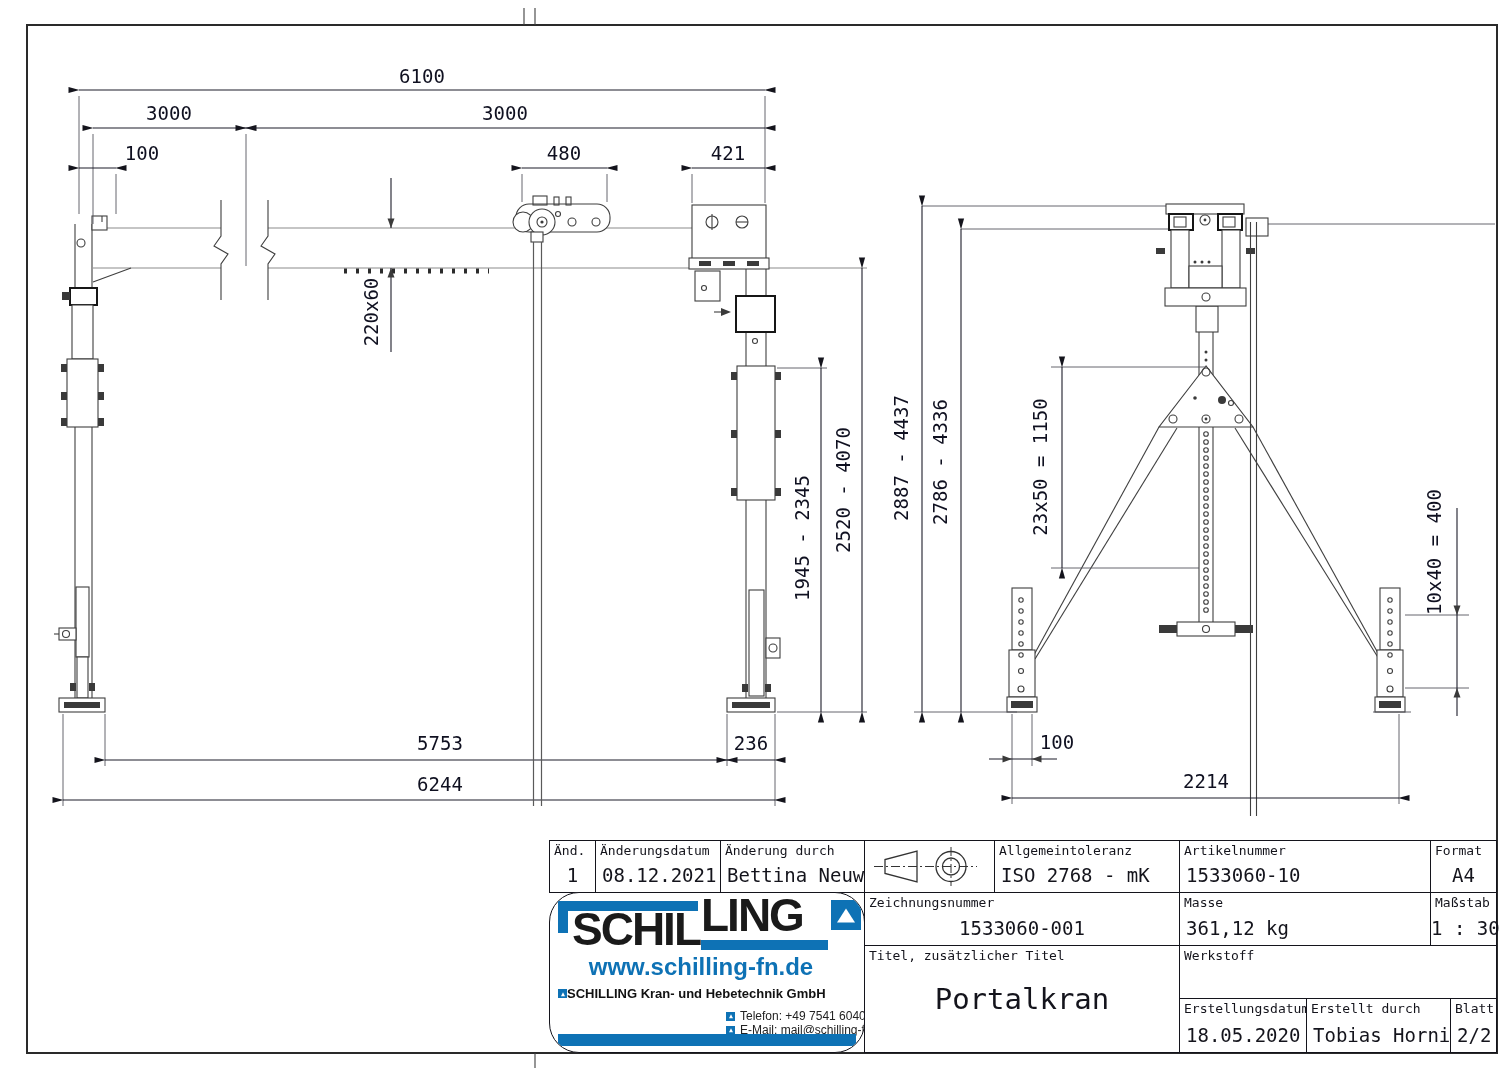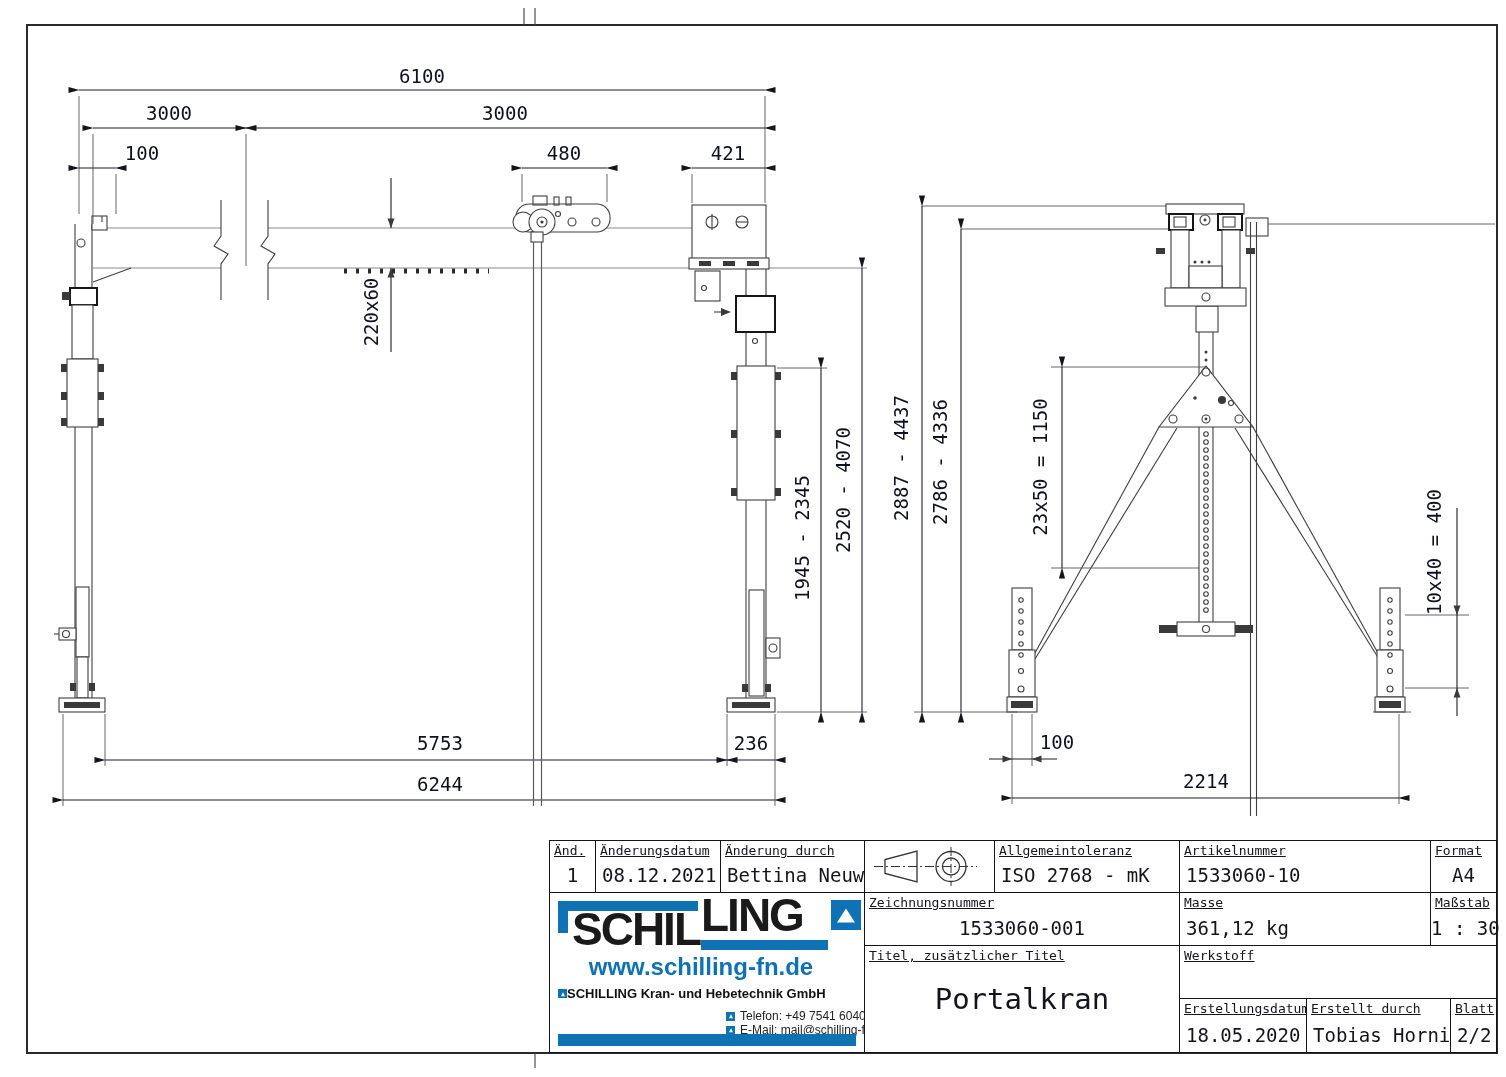--- a/index.html
+++ b/index.html
@@ -15,27 +15,27 @@
   .bw { stroke:#161616; stroke-width:2;   fill:#fff; }
   .x  { stroke:#55555f; stroke-width:0.9; fill:none; }       
   .d  { stroke:#1d1d2a; stroke-width:1.1; fill:none; }       
   .f  { fill:#3a3a3a; stroke:none; }
   text.t { font:19px "DejaVu Sans Mono", monospace; fill:#0f1020; }
 
   
   #titleblock { position:absolute; left:540px; top:840px; width:948px; height:213px;
                 color:var(--ink); }
   .cell { position:absolute; border:1px solid #14141c; background:#fff; }
-  .lbl  { position:absolute; left:4px; top:2px; font-size:13px; white-space:nowrap;text-decoration:underline; }
+  .lbl  { position:absolute; left:4px; top:2px; font-size:13px; white-space:nowrap; }
   .val  { position:absolute; left:6px; bottom:6px; font-size:19px; white-space:nowrap; }
   .val.center { left:0; right:0; text-align:center; }
   .val.big { font-size:29px; bottom:36px; }
 
   
-  .logo-cell { overflow:hidden; }
+  .logo-cell { overflow:hidden;border-radius:30px; }
   .lg-bar-top   { position:absolute; left:8px;  top:8px;  width:140px; height:10px; background:var(--blue); }
   .lg-bar-stub  { position:absolute; left:8px;  top:8px;  width:10px;  height:32px; background:var(--blue); }
   .lg-schil { position:absolute; left:22px; top:13px; font:700 46px "Liberation Sans", sans-serif;
               letter-spacing:-2px; color:#1a1a1a; line-height:1; }
   .lg-ling  { position:absolute; left:151px; top:-1px; font:700 46px "Liberation Sans", sans-serif;
               letter-spacing:-2px; color:#1a1a1a; line-height:1; }
   .lg-underline { position:absolute; left:151px; top:47px; width:127px; height:10px; background:var(--blue); }
   .lg-square { position:absolute; left:281px; top:7px; width:30px; height:30px; background:var(--blue); }
   .lg-square .tri { position:absolute; left:50%; top:50%; transform:translate(-50%,-46%);
                     width:0; height:0; border-left:9px solid transparent; border-right:9px solid transparent;

